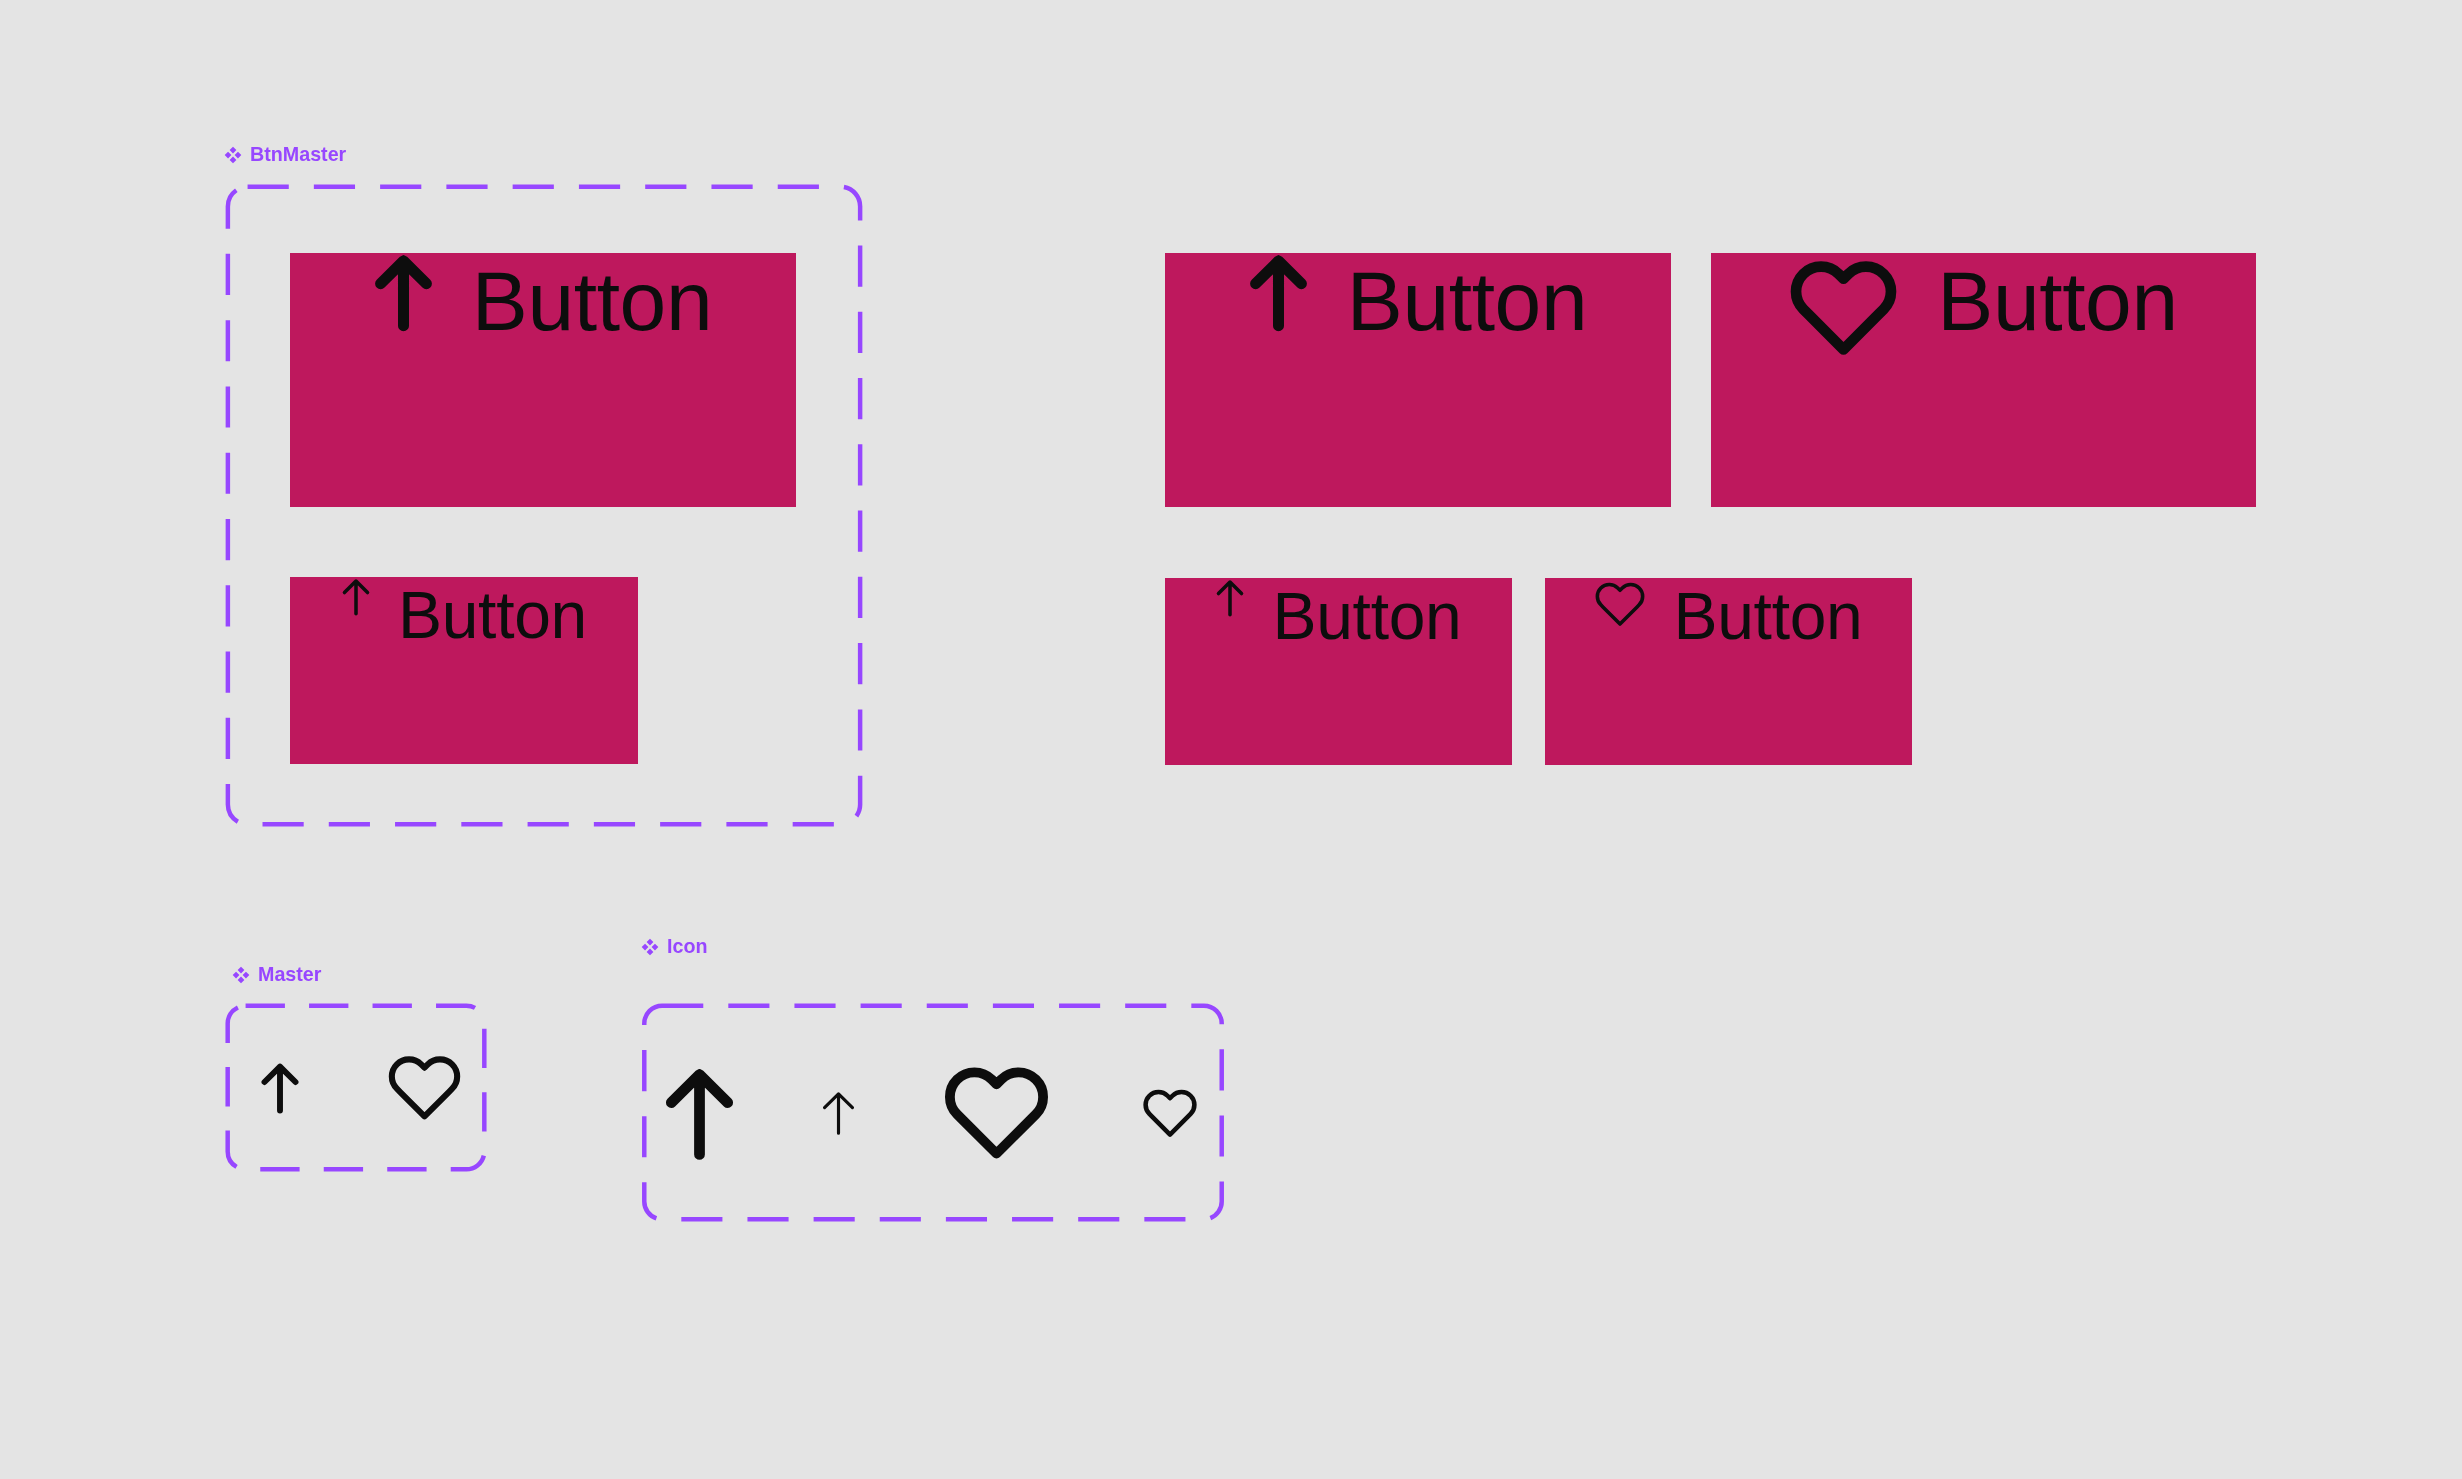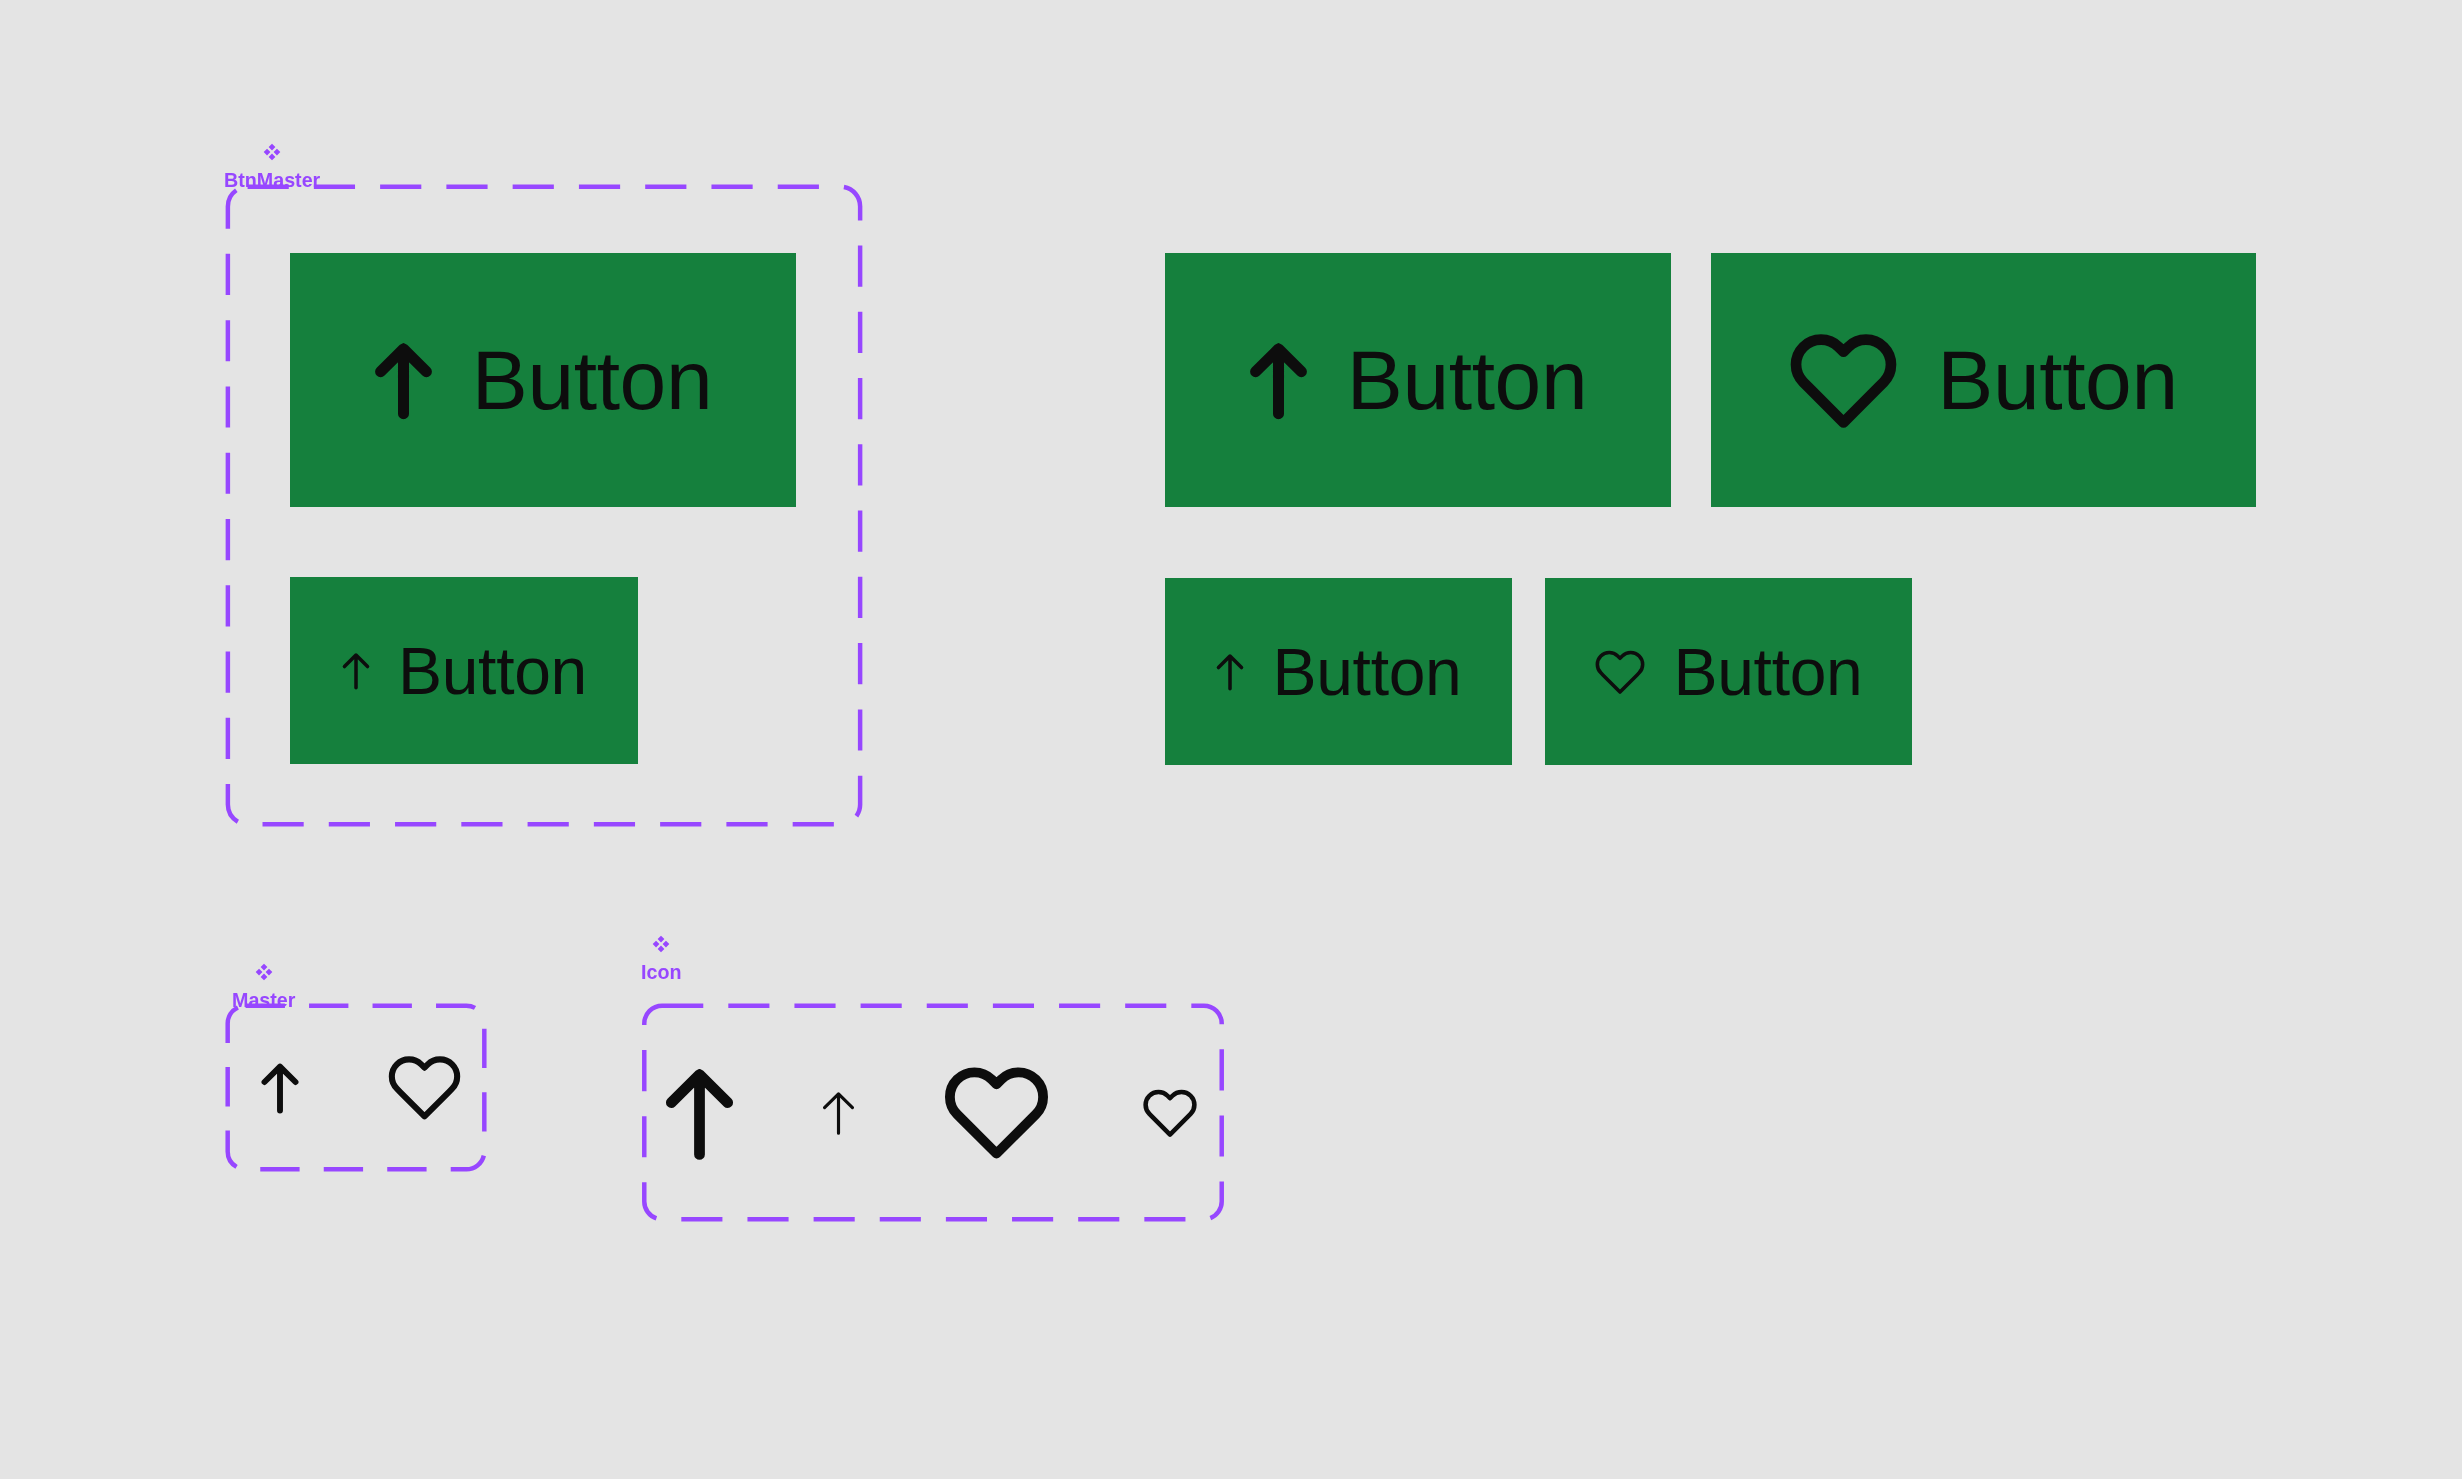--- a/index.html
+++ b/index.html
@@ -14,34 +14,33 @@
   .canvas { position: absolute; inset: 0; }
 
   
   .set-label {
     position: absolute;
     display: flex; align-items: center; gap: 8px;
     color: #9747FF;
     font-size: 19.7px; line-height: 23px; font-weight: 600;
     white-space: nowrap;
     cursor: default;
-    flex-direction: column;
   }
   .set-badge { width: 18px; height: 18px; flex: 0 0 auto; }
 
   
   .frame { position: absolute; }
   .dash { position: absolute; left: 0; top: 0; pointer-events: none; }
   .dash rect { fill: none; stroke: #9747FF; stroke-width: 5; }
 
   
   .btn {
     position: absolute;
-    background: #15803d;
-    display: flex; align-items: center; justify-content: center;
+    background: #be185d;
+    display: flex; align-items: flex-start; justify-content: center;
     border: none; padding: 0;
   }
   .btn .lbl { white-space: nowrap; color: #0D0D0D; }
   .btn.big  { gap: 39px; }
   .btn.big .lbl  { font-size: 84px; letter-spacing: -0.4px; }
   .btn.small { gap: 27px; }
   .btn.small .lbl { font-size: 66px; letter-spacing: -0.3px; }
 
   .ic { color: #0D0D0D; display: block; flex: 0 0 auto; }
   .abs-ic { position: absolute; }

